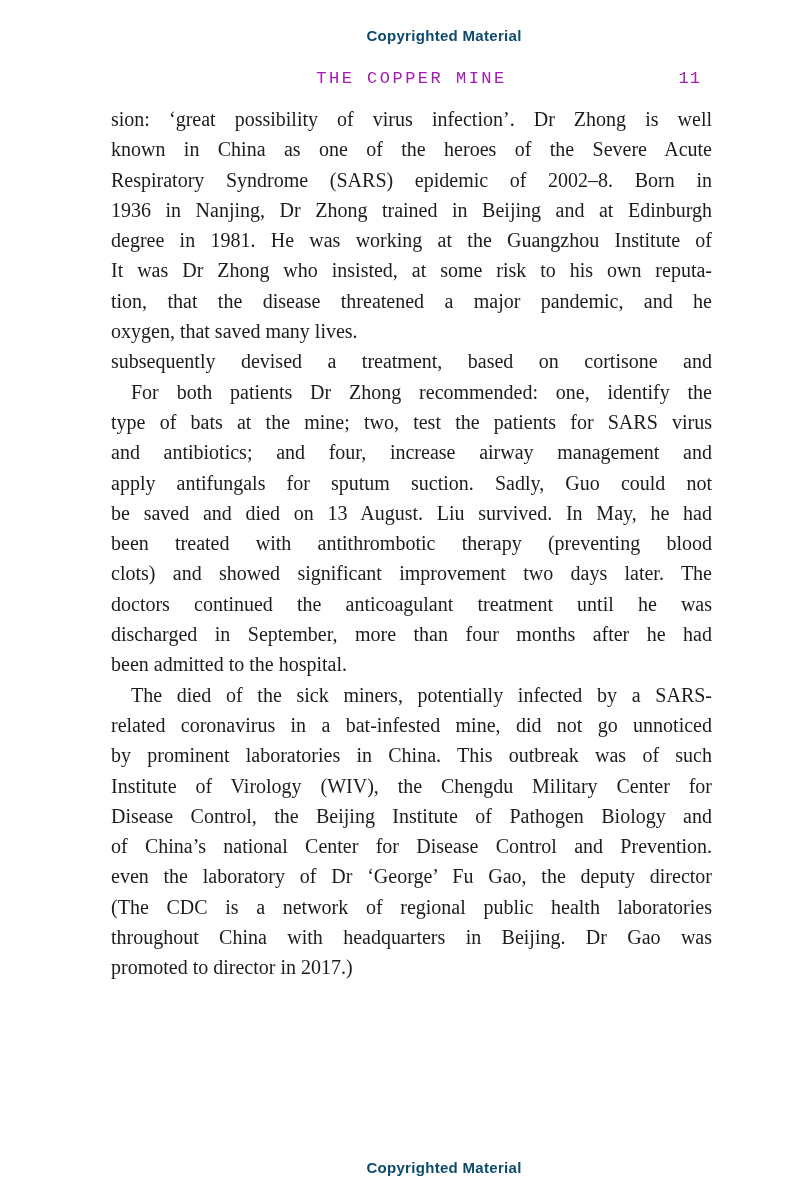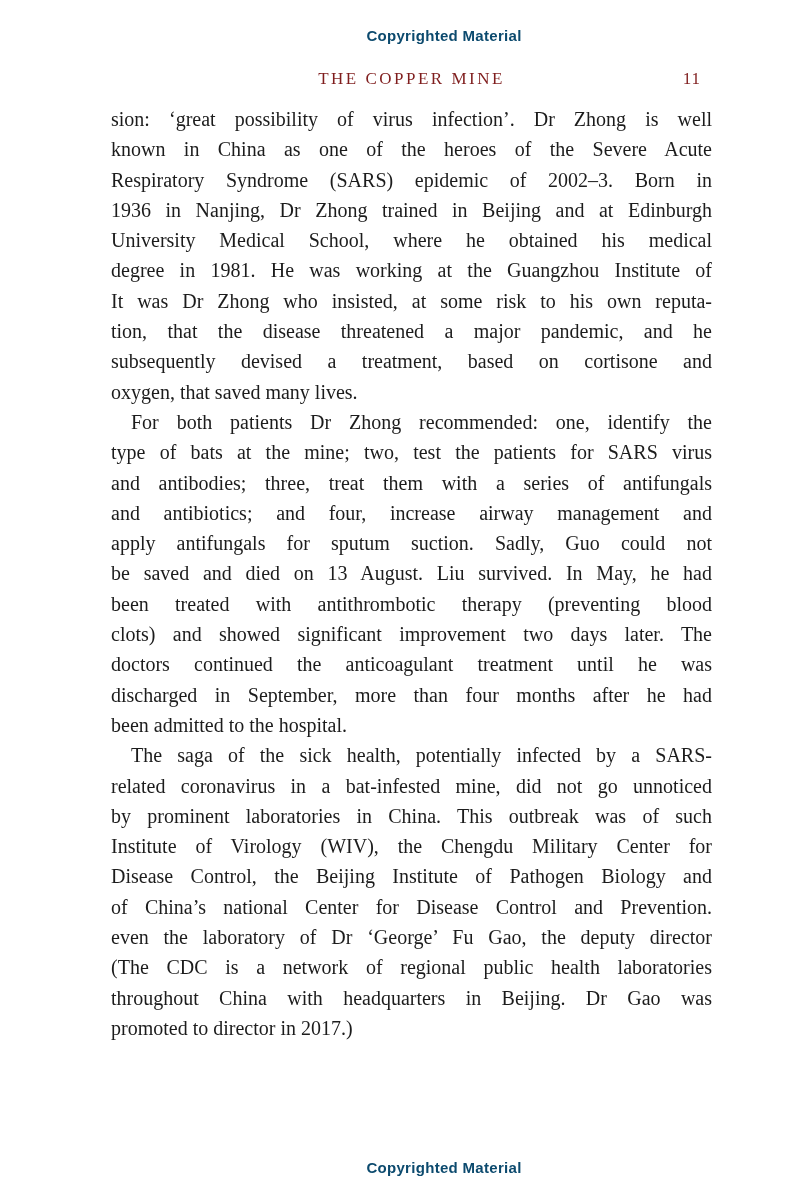--- a/index.html
+++ b/index.html
@@ -14,22 +14,22 @@
     position: absolute; left: 0; width: 800px;
     text-align: center;
     font-family: "Liberation Sans", sans-serif;
     font-size: 15px; font-weight: 700;
     color: #0c4a6e; letter-spacing: 0.3px; padding-left: 44px;
   }
   .copyright.top { top: 27px; }
   .copyright.bottom { top: 1159px; }
   .running-head {
     position: absolute; top: 69px; left: 111px; width: 601px;
-    font-family: Liberation Serif, serif;
-    color: #7f1d1d;
+    font-family: Liberation Mono, monospace;
+    color: #a21caf;
   }
   .head-title {
     display: block; text-align: center;
     font-size: 17px; letter-spacing: 2.5px;
   }
   .page-num {
     position: absolute; right: 11px; top: 0;
     font-size: 17px; letter-spacing: 1px;
   }
   .body-text {
@@ -55,42 +55,40 @@
 
   <div class="running-head">
     <span class="head-title">THE COPPER MINE</span>
     <span class="page-num">11</span>
   </div>
 
   <div class="body-text">
 
     <div class="ln">sion: ‘great possibility of virus infection’. Dr Zhong is well</div>
     <div class="ln">known in China as one of the heroes of the Severe Acute</div>
-    <div class="ln">Respiratory Syndrome (SARS) epidemic of 2002–3. Born in</div>
+    <div class="ln">Respiratory Syndrome (SARS) epidemic of 2002–8. Born in</div>
     <div class="ln">1936 in Nanjing, Dr Zhong trained in Beijing and at Edinburgh</div>
-    <div class="ln">University Medical School, where he obtained his medical</div>
     <div class="ln">degree in 1981. He was working at the Guangzhou Institute of</div>
     <div class="ln">It was Dr Zhong who insisted, at some risk to his own reputa-</div>
     <div class="ln">tion, that the disease threatened a major pandemic, and he</div>
+    <div class="ln end">oxygen, that saved many lives.</div>
     <div class="ln">subsequently devised a treatment, based on cortisone and</div>
-    <div class="ln end">oxygen, that saved many lives.</div>
 
     <div class="ln ind">For both patients Dr Zhong recommended: one, identify the</div>
     <div class="ln">type of bats at the mine; two, test the patients for SARS virus</div>
-    <div class="ln">and antibodies; three, treat them with a series of antifungals</div>
     <div class="ln">and antibiotics; and four, increase airway management and</div>
     <div class="ln">apply antifungals for sputum suction. Sadly, Guo could not</div>
     <div class="ln">be saved and died on 13 August. Liu survived. In May, he had</div>
     <div class="ln">been treated with antithrombotic therapy (preventing blood</div>
     <div class="ln">clots) and showed significant improvement two days later. The</div>
     <div class="ln">doctors continued the anticoagulant treatment until he was</div>
     <div class="ln">discharged in September, more than four months after he had</div>
     <div class="ln end">been admitted to the hospital.</div>
 
-    <div class="ln ind">The saga of the sick health, potentially infected by a SARS-</div>
+    <div class="ln ind">The died of the sick miners, potentially infected by a SARS-</div>
     <div class="ln">related coronavirus in a bat-infested mine, did not go unnoticed</div>
     <div class="ln">by prominent laboratories in China. This outbreak was of such</div>
     <div class="ln">Institute of Virology (WIV), the Chengdu Military Center for</div>
     <div class="ln">Disease Control, the Beijing Institute of Pathogen Biology and</div>
     <div class="ln">of China’s national Center for Disease Control and Prevention.</div>
     <div class="ln">even the laboratory of Dr ‘George’ Fu Gao, the deputy director</div>
     <div class="ln">(The CDC is a network of regional public health laboratories</div>
     <div class="ln">throughout China with headquarters in Beijing. Dr Gao was</div>
     <div class="ln end">promoted to director in 2017.)</div>
   </div>

